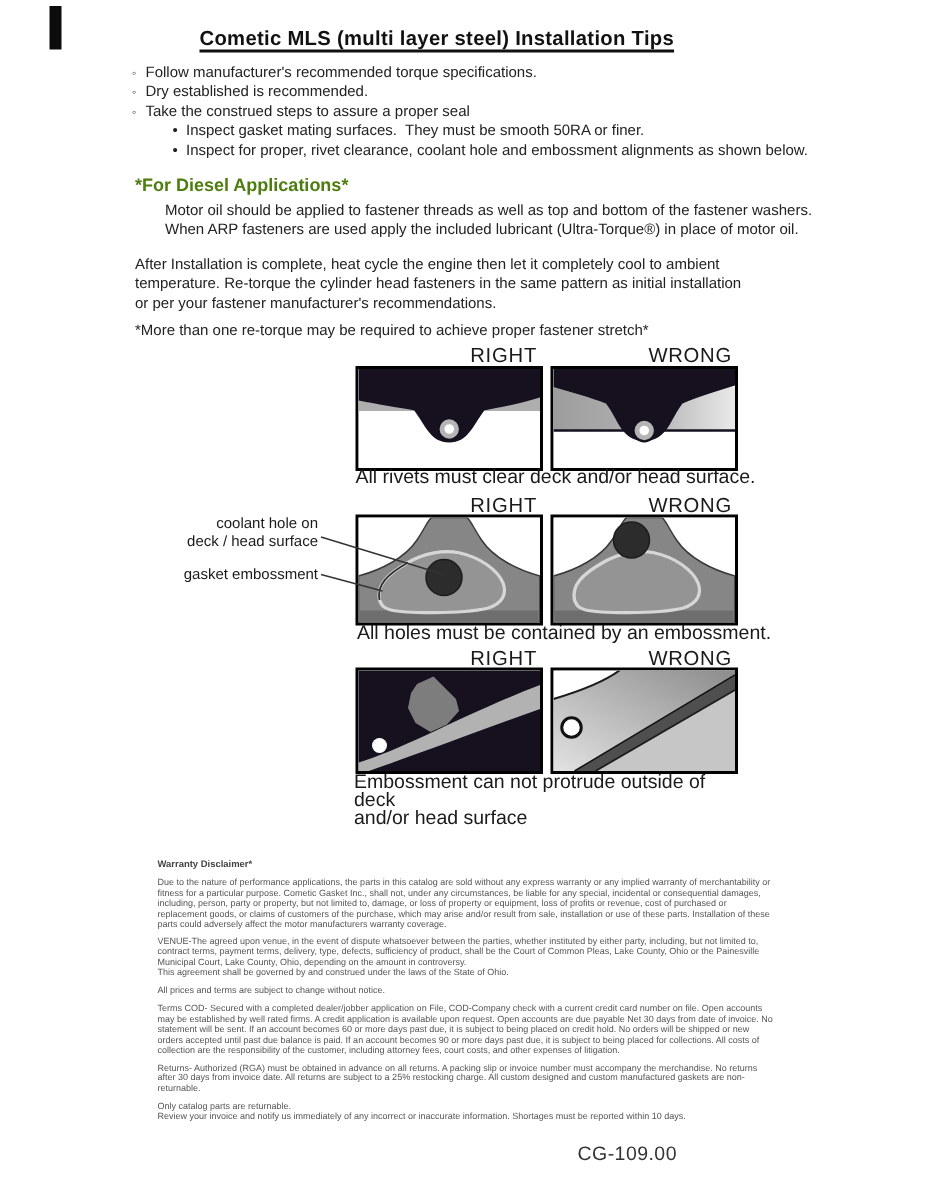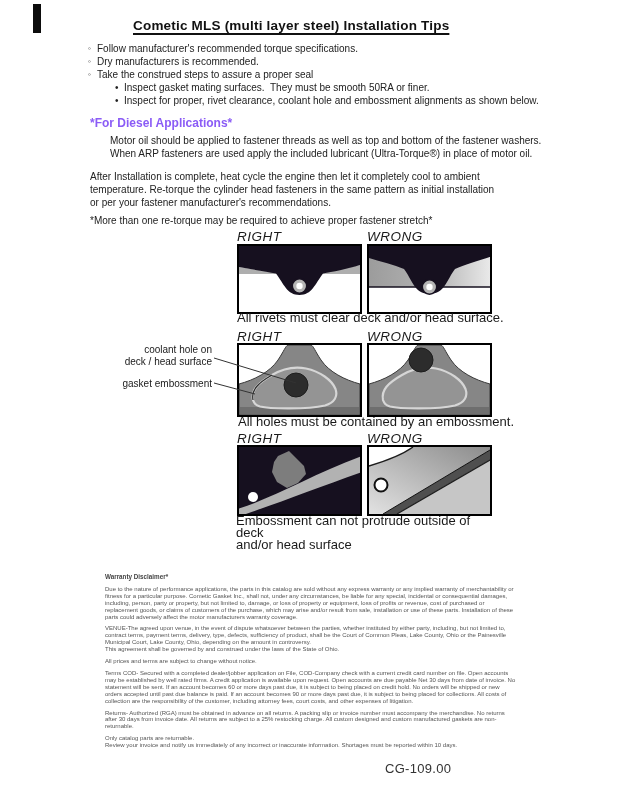--- a/index.html
+++ b/index.html
@@ -9,25 +9,25 @@
   #scan-mark{left:33px;top:4px;width:8px;height:29px;background:#0c0c0c;}
   #title{left:100px;top:18px;font-size:13.5px;font-weight:bold;color:#111;
          text-decoration:underline;text-decoration-thickness:1.5px;text-underline-offset:3px;
          letter-spacing:.2px;white-space:pre;margin-left:33px;}
   .body-txt{font-size:10px;line-height:13px;color:#222;white-space:pre;}
   #bullets{left:88px;top:42px;}
   .b-row{display:flex;align-items:flex-start;height:13px;}
   .b-row .dot{width:9px;font-size:8px;line-height:13px;color:#222;text-align:left;}
   .b-sub{margin-left:27px;}
   .b-sub .dot{font-size:10px;}
-  #diesel-h{left:90px;top:116px;font-size:12px;font-weight:bold;color:#8b5cf6;white-space:pre;}
+  #diesel-h{left:90px;top:116px;font-size:12px;font-weight:bold;color:#4d7c0f;white-space:pre;}
   #para1{left:90px;top:134px;margin-left:20px;}
   #para2{left:90px;top:170px;}
   #retorque-note{left:90px;top:214px;text-align:right;}
-  .rw{width:121px;text-align:left;font-size:13.5px;color:#1a1a1a;letter-spacing:.5px;white-space:pre;font-style:italic;}
+  .rw{width:121px;text-align:right;font-size:13.5px;color:#1a1a1a;letter-spacing:.5px;white-space:pre;}
   .panel{display:block;border:2px solid #000;background:#fff;}
   .cap{font-size:13px;color:#1a1a1a;line-height:12px;white-space:pre-line;}
   .dlabel{width:140px;text-align:right;font-size:10px;line-height:11.5px;color:#1a1a1a;white-space:pre-line;}
   #legal{left:105px;top:574px;width:412px;font-size:6px;line-height:6.9px;color:#555;}
   #legal .lg-h{font-weight:bold;font-size:6.3px;color:#444;margin:0 0 5px 0;}
   #legal p{margin:0 0 5px 0;white-space:pre-line;}
   #footer{left:385px;top:761px;font-size:13px;color:#333;letter-spacing:.3px;white-space:pre;}
   #leader-svg{left:0;top:0;pointer-events:none;}
 </style>
 </head>
@@ -39,21 +39,21 @@
 
   <div class="abs" id="title">Cometic MLS (multi layer steel) Installation Tips</div>
 
   <div class="abs" id="bullets">
     <div class="b-row">
       <span class="dot">◦</span>
       <span class="body-txt">Follow manufacturer's recommended torque specifications.</span>
     </div>
     <div class="b-row">
       <span class="dot">◦</span>
-      <span class="body-txt">Dry manufacturers is recommended.</span>
+      <span class="body-txt">Dry established is recommended.</span>
     </div>
     <div class="b-row">
       <span class="dot">◦</span>
       <span class="body-txt">Take the construed steps to assure a proper seal</span>
     </div>
     <div class="b-row b-sub">
       <span class="dot">•</span>
       <span class="body-txt">Inspect gasket mating surfaces.  They must be smooth 50RA or finer.</span>
     </div>
     <div class="b-row b-sub">

